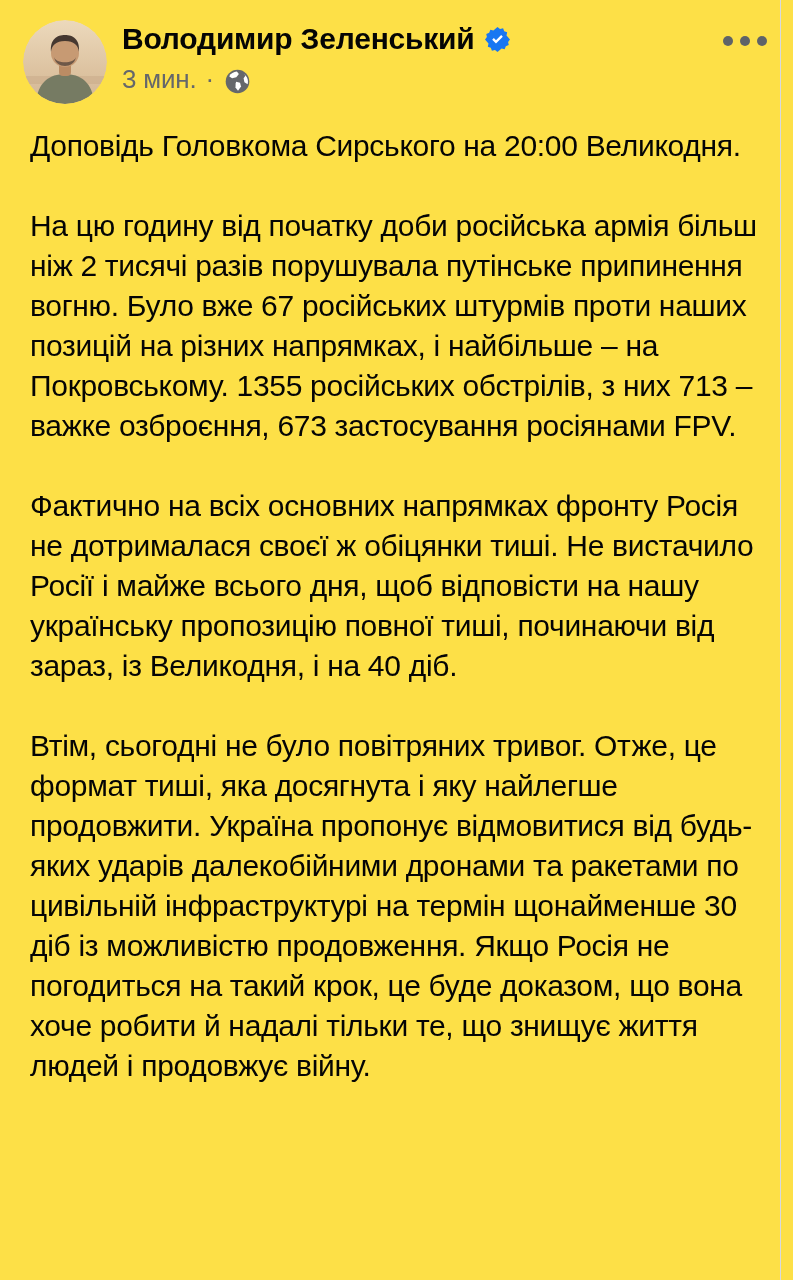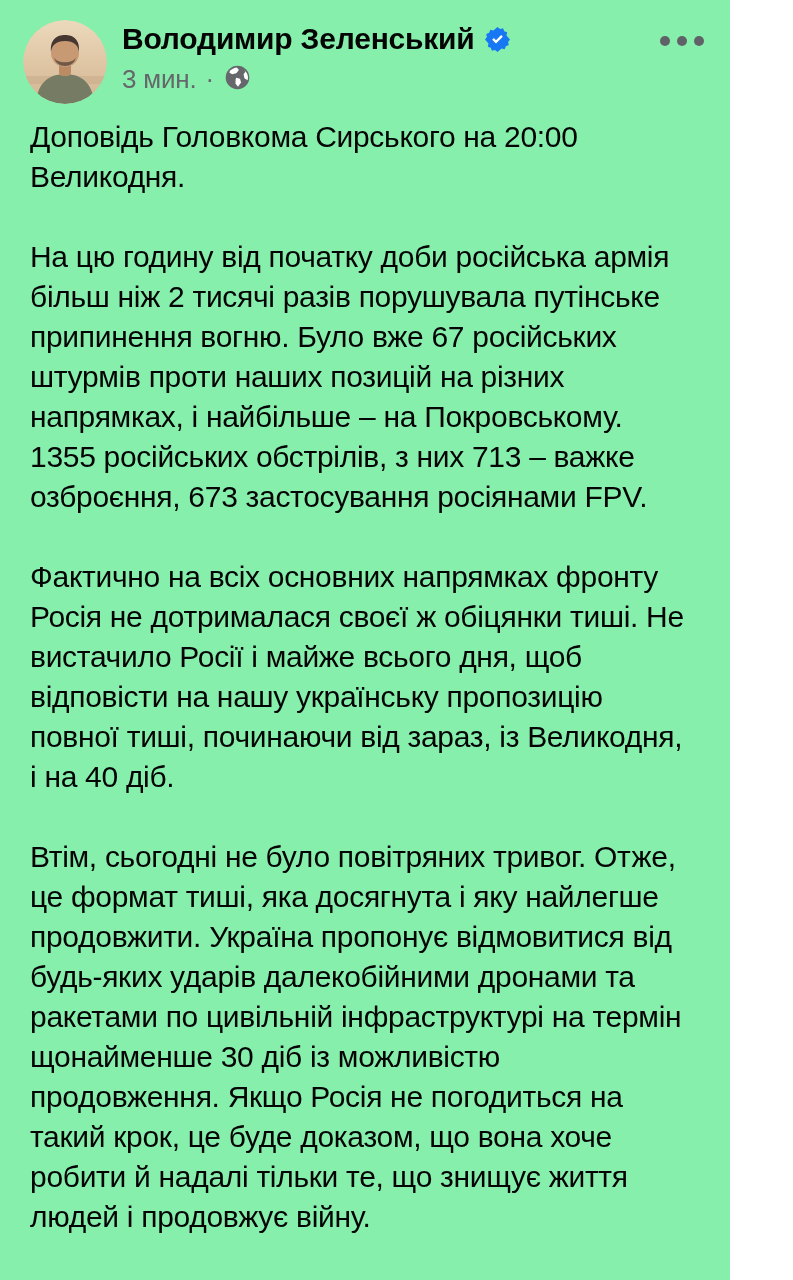--- a/index.html
+++ b/index.html
@@ -3,23 +3,23 @@
 <meta charset="utf-8">
 <style>
   html, body {
     margin: 0;
     padding: 0;
     background: #ffffff;
     font-family: "Liberation Sans", sans-serif;
   }
   .card {
     position: relative;
-    width: 730px;
+    width: 793px;
     height: 1280px;
-    background: #86efac;
+    background: #fde047;
     overflow: hidden;
   }
   .card-right-border {
     position: absolute;
     top: 0;
     left: 780px;
     width: 1px;
     height: 100%;
     background: #d8dadf;
   }
@@ -53,21 +53,21 @@
     font-weight: 700;
     color: #050505;
     letter-spacing: -0.2px;
     cursor: pointer;
     white-space: nowrap;
   }
   .badge { display: inline-flex; }
   .badge svg { width: 25px; height: 25px; display: block; }
   .sub-row {
     display: flex;
-    align-items: flex-start;
+    align-items: flex-end;
     gap: 9px;
     margin-top: 8px;
     color: #65676b;
     font-size: 26px;
     letter-spacing: -0.2px;
   }
   .sub-row .timestamp { cursor: pointer; }
   .globe { display: inline-flex; margin-left: 1px; }
   .globe svg { width: 27px; height: 27px; display: block; }
   .more {
@@ -78,21 +78,21 @@
     margin-top: 2px;
     cursor: pointer;
   }
   .more .dot {
     width: 10px;
     height: 10px;
     border-radius: 50%;
     background: #5f6368;
   }
   .post-body {
-    margin-top: 13px;
+    margin-top: 22px;
     padding: 0 34px 0 30px;
     font-size: 30px;
     line-height: 40px;
     letter-spacing: -0.3px;
     color: #050505;
   }
   .post-body p { margin: 0 0 40px 0; }
   .post-body p:last-child { margin-bottom: 0; }
 </style>
 </head>

